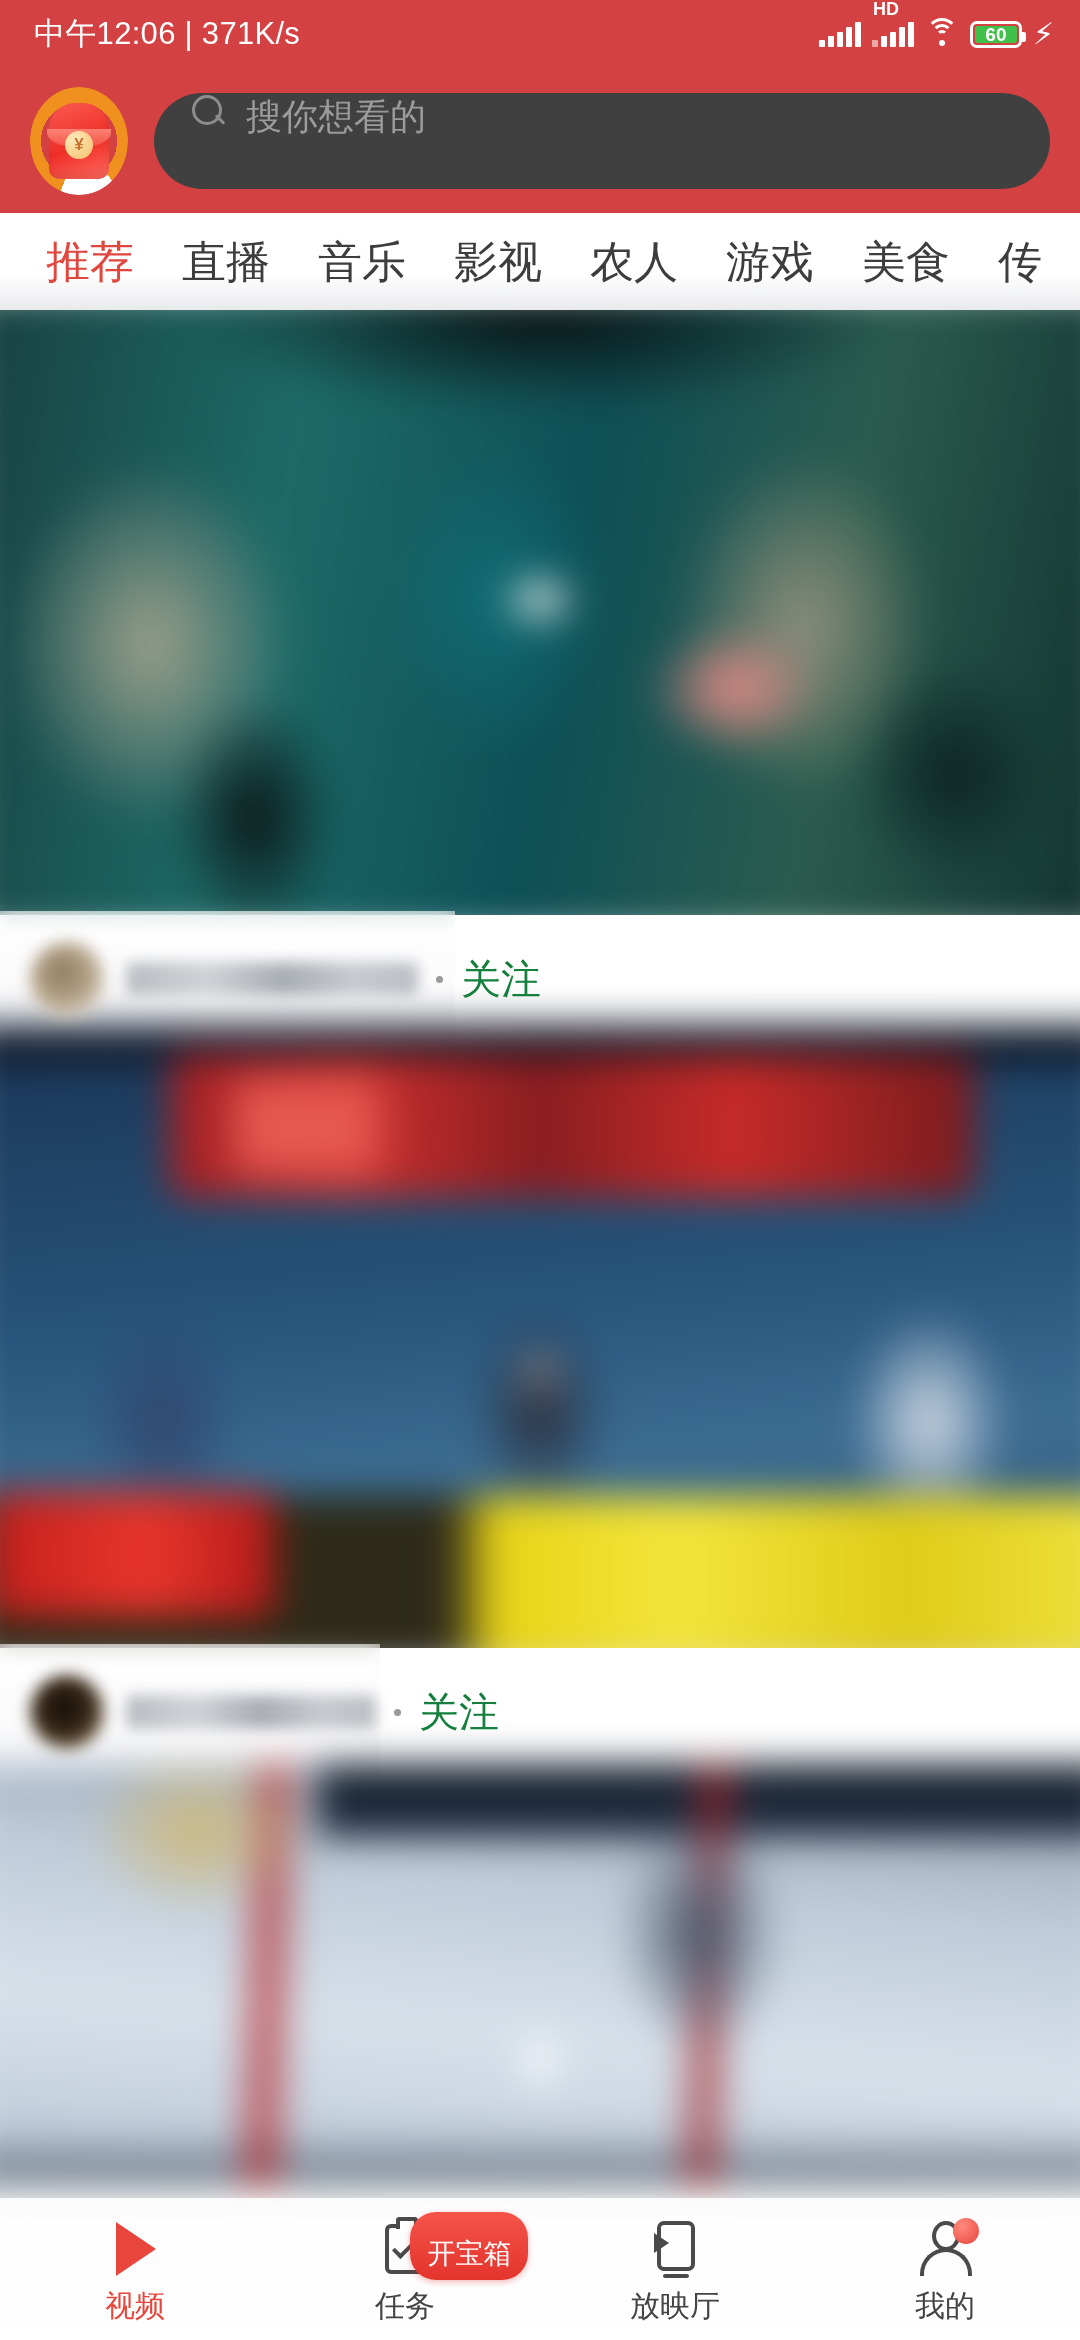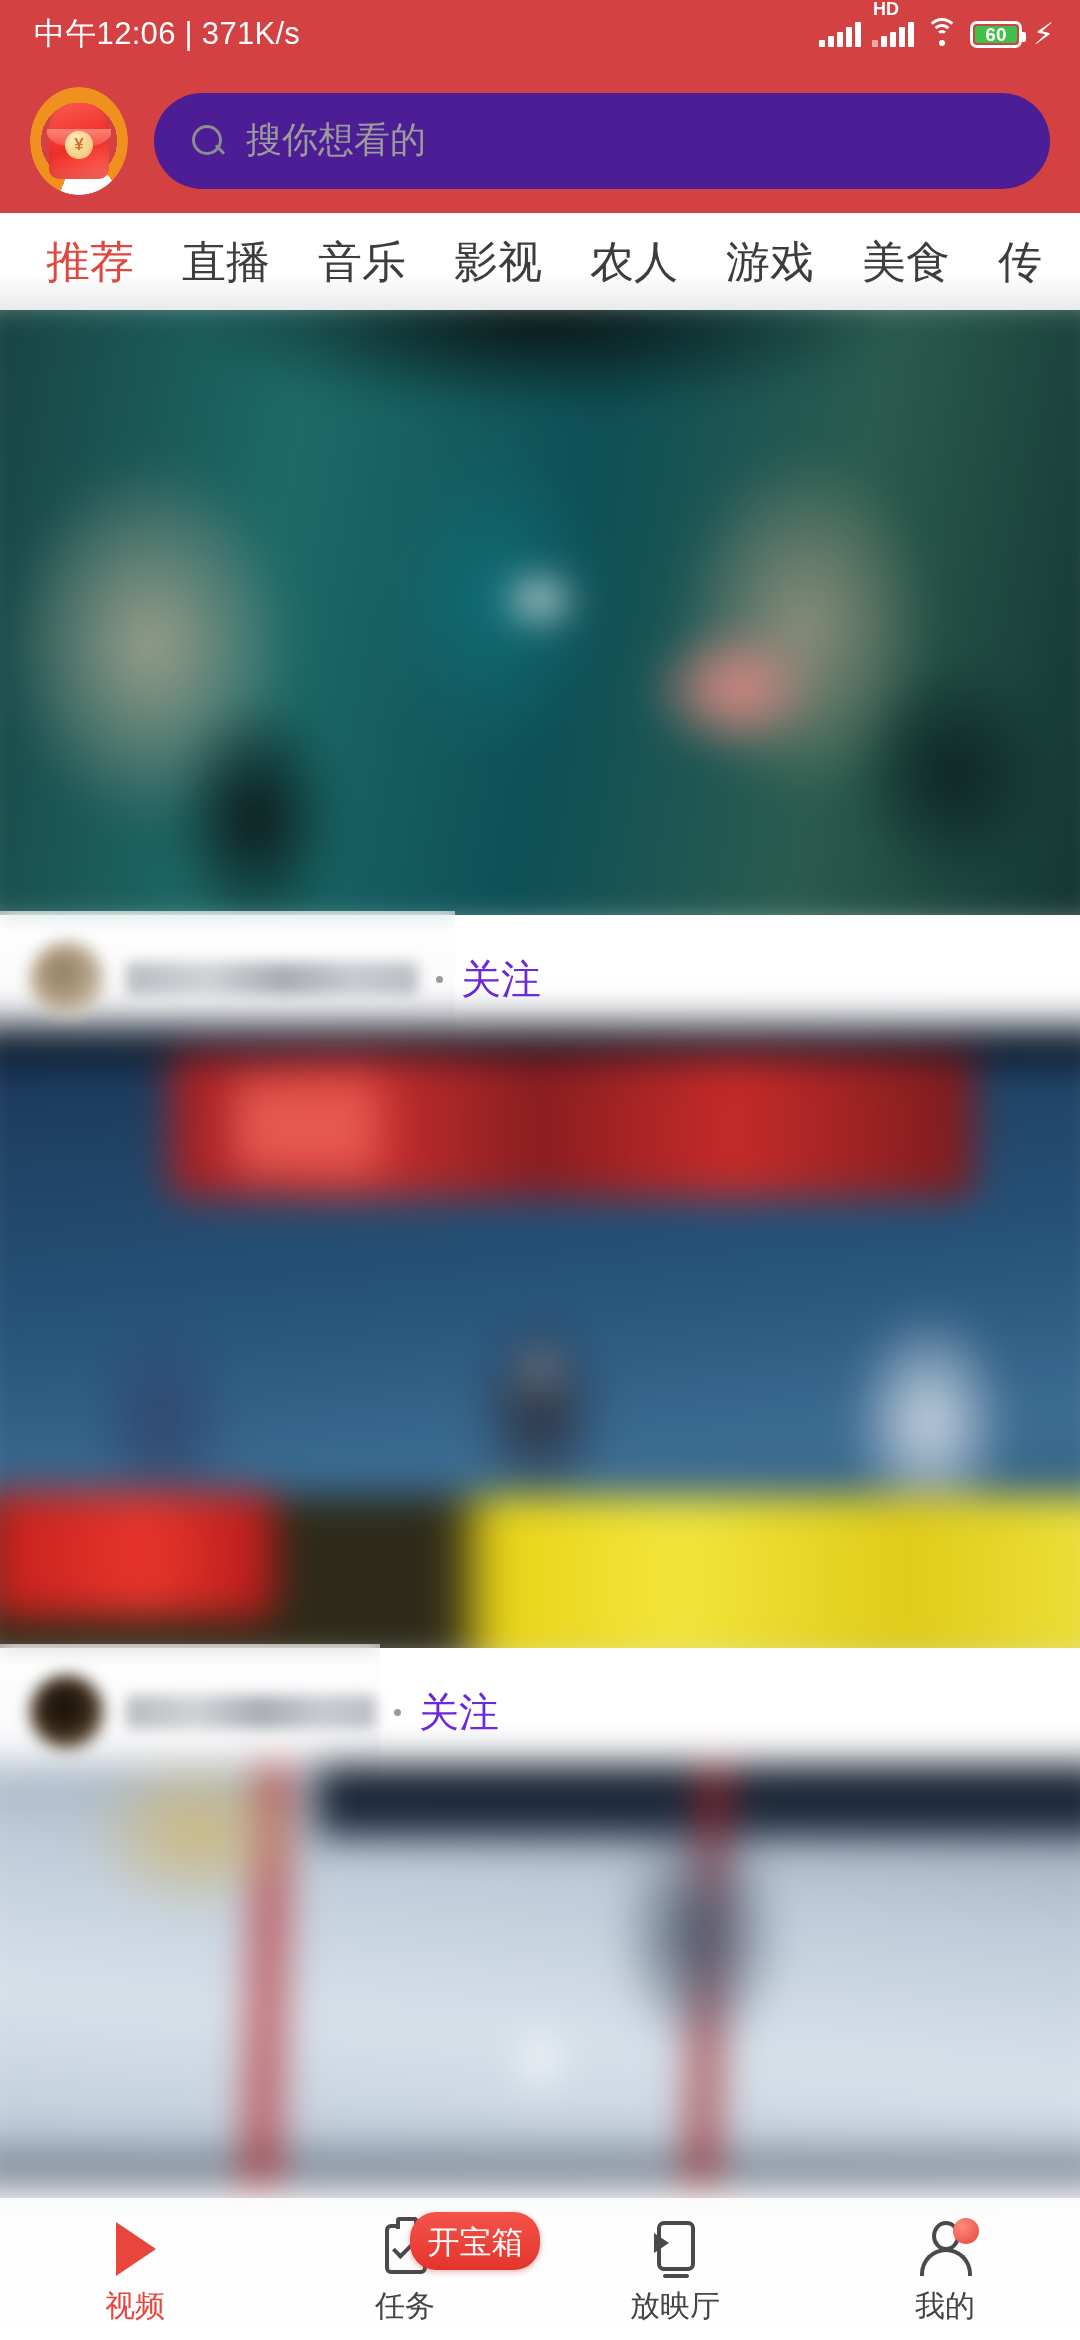--- a/index.html
+++ b/index.html
@@ -84,22 +84,22 @@
     background:linear-gradient(#ff8e7f,#f4594d); border-radius:0 0 30px 30px/0 0 14px 14px;
     opacity:.85;
   }
   .rp-coin {
     position:absolute; left:35px; top:44px; width:28px; height:28px;
     border-radius:50%; background:radial-gradient(circle at 35% 30%,#ffe9bb,#f3c069);
     display:flex; align-items:center; justify-content:center;
     font-size:17px; color:#c9742c; font-weight:700; line-height:1;
   }
   .search-input-wrap {
-    flex:1; height:96px; margin-left:26px; background:#4c1d95; border-radius:48px;
-    display:flex; align-items:center; padding:0 36px;
+    flex:1; height:96px; margin-left:26px; background:#404040; border-radius:48px;
+    display:flex; padding:0 36px;
   }
   .search-icon { width:36px; height:36px; position:relative; flex:0 0 auto; }
   .search-icon::before {
     content:""; position:absolute; left:2px; top:2px; width:24px; height:24px;
     border:3px solid #8d8d8d; border-radius:50%;
   }
   .search-icon::after {
     content:""; position:absolute; left:24px; top:25px; width:12px; height:3px;
     background:#8d8d8d; transform:rotate(45deg); border-radius:2px;
   }
@@ -206,21 +206,21 @@
   .avatar.a1 { background:radial-gradient(circle at 44% 42%, #8e7a5d 0%, #b9a88f 52%, #e8e6e4 100%); }
   .avatar.a2 { background:radial-gradient(circle at 46% 44%, #120d07 0%, #3a2a18 48%, #8d7a62 78%, #e6e4e2 100%); }
   .uname {
     position:relative; margin-left:22px; height:34px; flex:0 0 auto;
     border-radius:6px; filter:blur(7px); z-index:2;
     background:linear-gradient(90deg,#b9bcc1 0%,#cfd2d6 28%,#a9adb4 54%,#c7cad0 78%,#babdc3 100%);
   }
   .uname.u1 { width:292px; }
   .uname.u2 { width:250px; }
   .dot-sep { margin-left:18px; width:7px; height:7px; border-radius:50%; background:#9a9a9a; flex:0 0 auto; z-index:3; position:relative; }
-  .follow { margin-left:18px; font-size:40px; color:#6d28d9; line-height:1; z-index:3; position:relative; }
+  .follow { margin-left:18px; font-size:40px; color:#15803d; line-height:1; z-index:3; position:relative; }
   .comment-wrap { margin-left:auto; display:flex; align-items:center; gap:20px; }
   .cmt-icon { position:relative; width:52px; height:50px; flex:0 0 auto; }
   .cmt-icon::before {
     content:""; position:absolute; left:0; top:0; width:52px; height:44px;
     border:5px solid #1f1f1f; border-radius:50%;
   }
   .cmt-icon::after {
     content:""; position:absolute; left:9px; top:36px; width:14px; height:16px;
     background:#1f1f1f; clip-path:polygon(0 0,100% 0,22% 100%);
   }
@@ -263,21 +263,21 @@
   .ic-task { position:absolute; left:12px; top:8px; width:42px; height:50px;
     border:4px solid #4a4a4a; border-radius:6px; }
   .ic-task-clip { position:absolute; left:23px; top:1px; width:22px; height:12px;
     border:4px solid #4a4a4a; border-bottom:none; border-radius:4px 4px 0 0; background:#fff; }
   .ic-task-chk { position:absolute; left:20px; top:25px; width:22px; height:12px;
     border-left:4px solid #4a4a4a; border-bottom:4px solid #4a4a4a;
     transform:rotate(-45deg); }
   .task-badge {
     position:absolute; left:52%; top:-4px;
     background:linear-gradient(180deg,#f5534a,#e3342c);
-    color:#fff; font-size:32px; line-height:1; padding:14px 17px 12px;
+    color:#fff; font-size:28px; line-height:1; padding:28px 17px 12px;
     border-radius:26px; white-space:nowrap; z-index:5;
     box-shadow:0 2px 6px rgba(220,50,40,.35);
   }
 
   
   .ic-screen { position:absolute; left:14px; top:5px; width:38px; height:50px;
     border:4px solid #4a4a4a; border-radius:7px; }
   .ic-screen-play { position:absolute; left:11px; top:17px; width:0; height:0;
     border-left:15px solid #4a4a4a; border-top:10px solid transparent; border-bottom:10px solid transparent; }
   .ic-screen-base { position:absolute; left:20px; bottom:2px; width:26px; height:4px; background:#4a4a4a; border-radius:2px; }

